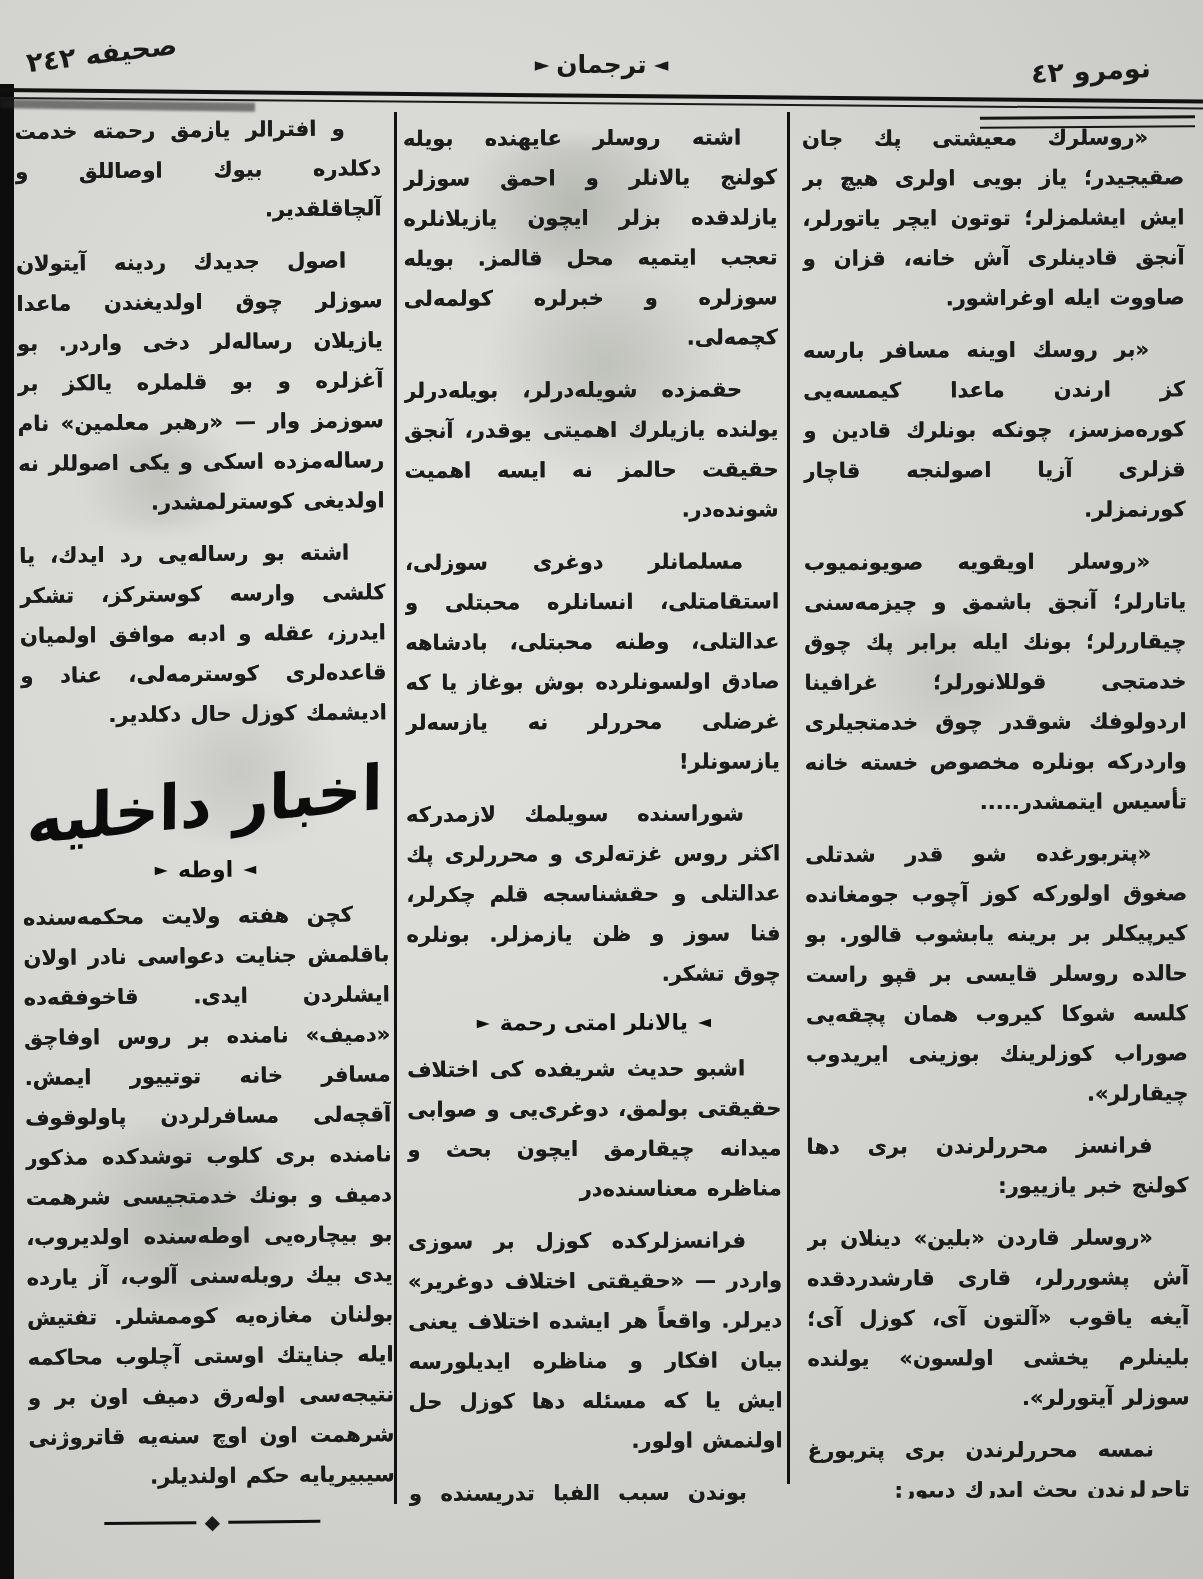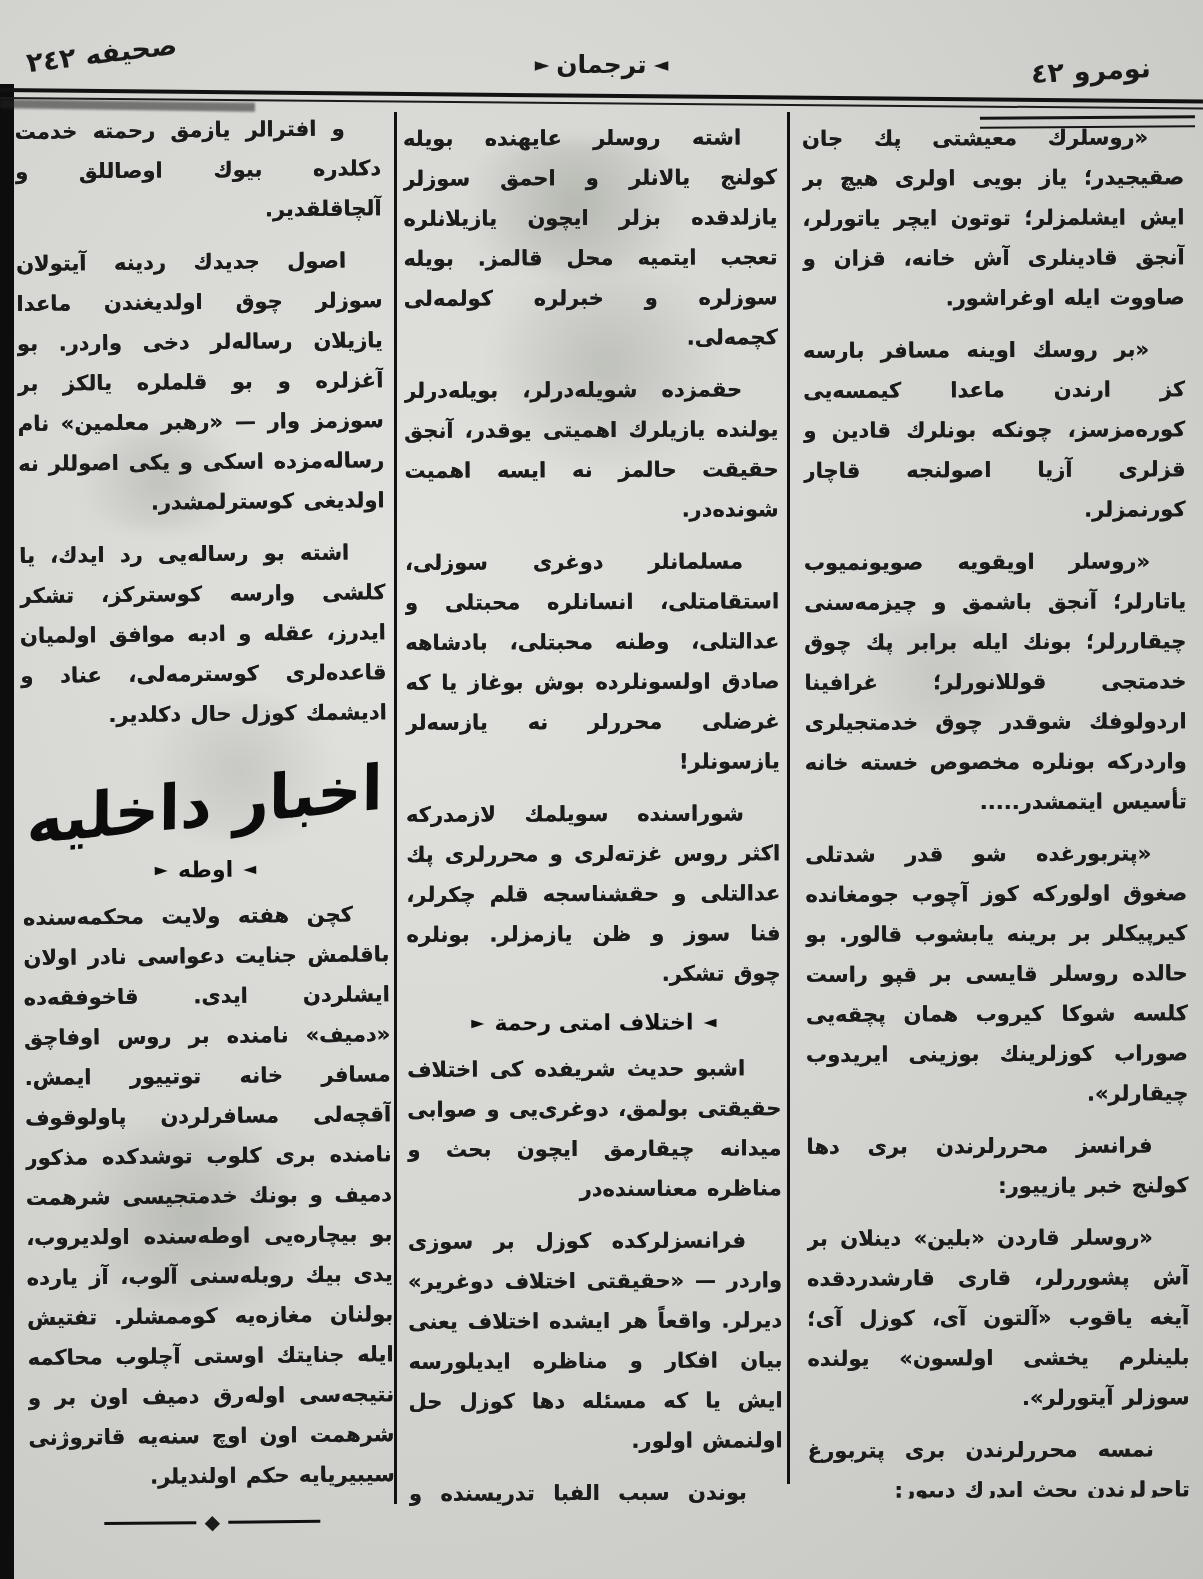--- a/index.html
+++ b/index.html
@@ -95,21 +95,21 @@
     <p class="para">نمسه محررلرندن برى پتربورغ تاجرلرندن بحث ايدرك دييور:</p>
 
   </div>
 
   <div class="col col-middle">
     <p class="para">اشته روسلر عايهنده بويله كولنج يالانلر و احمق سوزلر يازلدقده بزلر ايچون يازيلانلره تعجب ايتميه محل قالمز. بويله سوزلره و خبرلره كولمه‌لى كچمه‌لى.</p>
     <p class="para">حقمزده شويله‌درلر، بويله‌درلر يولنده يازيلرك اهميتى يوقدر، آنجق حقيقت حالمز نه ايسه اهميت شونده‌در.</p>
     <p class="para">مسلمانلر دوغرى سوزلى، استقامتلى، انسانلره محبتلى و عدالتلى، وطنه محبتلى، بادشاهه صادق اولسونلرده بوش بوغاز يا كه غرضلى محررلر نه يازسه‌لر يازسونلر!</p>
     <p class="para">شوراسنده سويلمك لازمدركه اكثر روس غزته‌لرى و محررلرى پك عدالتلى و حقشناسجه قلم چكرلر، فنا سوز و ظن يازمزلر. بونلره چوق تشكر.</p>
     <div class="sub-heading">
-      <span class="orn">◄</span><span>اختلاف امتى رحمة</span><span class="orn">►</span>
+      <span class="orn">◄</span><span>يالانلر امتى رحمة</span><span class="orn">►</span>
     </div>
     <p class="para">اشبو حديث شريفده كى اختلاف حقيقتى بولمق، دوغرى‌يى و صوابى ميدانه چيقارمق ايچون بحث و مناظره معناسنده‌در</p>
     <p class="para">فرانسزلركده كوزل بر سوزى واردر — «حقيقتى اختلاف دوغرير» ديرلر. واقعاً هر ايشده اختلاف يعنى بيان افكار و مناظره ايديلورسه ايش يا كه مسئله دها كوزل حل اولنمش اولور.</p>
     <p class="para">بوندن سبب الفبا تدريسنده و مكتب اداره‌سنده بر خيلى مكتبلرده قبول ايدلمش اصول جديده‌يه قارشو بى طرفانه و نيت خير ايله مناظره‌لر ايديلورسه پك خوشلنورز، آنجق بحث و مناظره ايده‌جكلر اك ابتدا اصول نه اولديغنى و اسكى اصولدن تفاوتى ندر بيلمك و اصول جديدك ثمره‌لرينى كورمك لازمدر. بويله اولميوبده ايمش ديمش بازار خبرلرينه استناداً يا كه حسد و كون سوقنه تابع اولوب غيبت سويلمك</p>
   </div>
 
   <div class="col col-left">
     <p class="para">و افترالر يازمق رحمته خدمت دكلدره بيوك اوصاللق و آلچاقلقدير.</p>
     <p class="para">اصول جديدك ردينه آيتولان سوزلر چوق اولديغندن ماعدا يازيلان رساله‌لر دخى واردر. بو آغزلره و بو قلملره يالكز بر سوزمز وار — «رهبر معلمين» نام رساله‌مزده اسكى و يكى اصوللر نه اولديغى كوسترلمشدر.</p>
     <p class="para">اشته بو رساله‌يى رد ايدك، يا كلشى وارسه كوستركز، تشكر ايدرز، عقله و ادبه موافق اولميان قاعده‌لرى كوسترمه‌لى، عناد و اديشمك كوزل حال دكلدير.</p>

